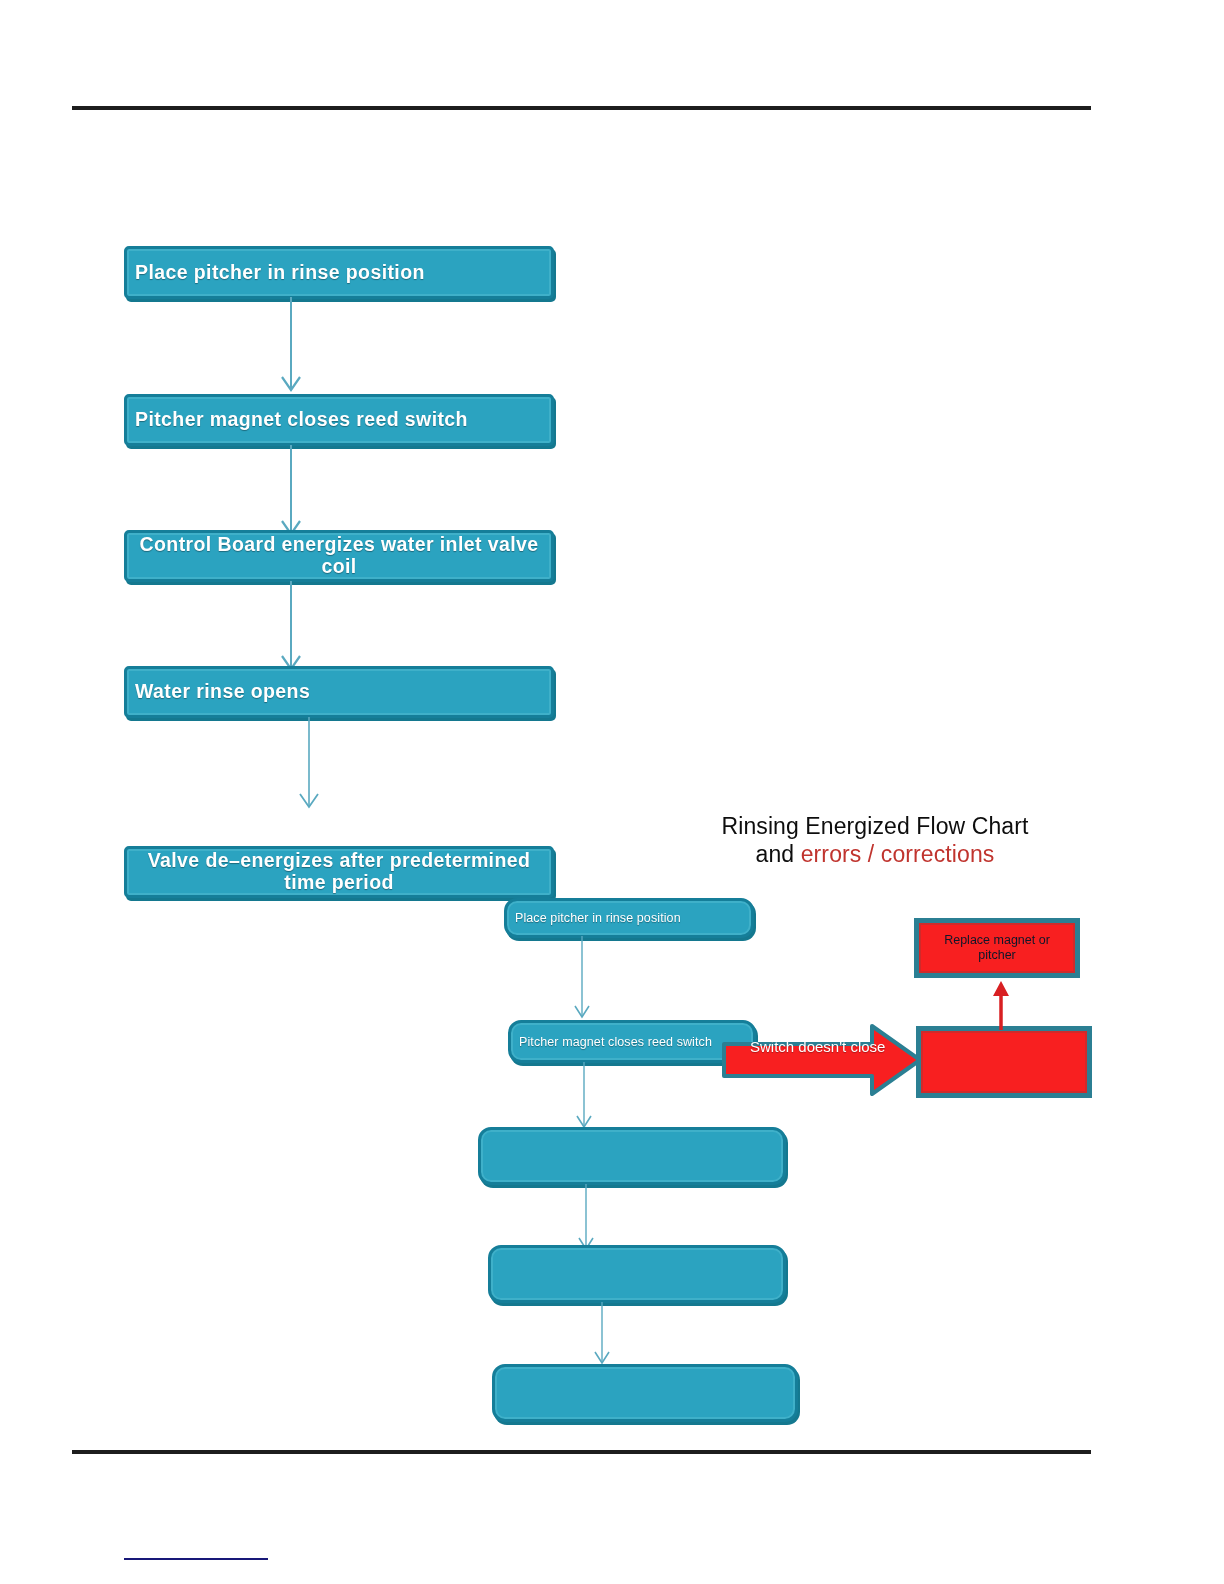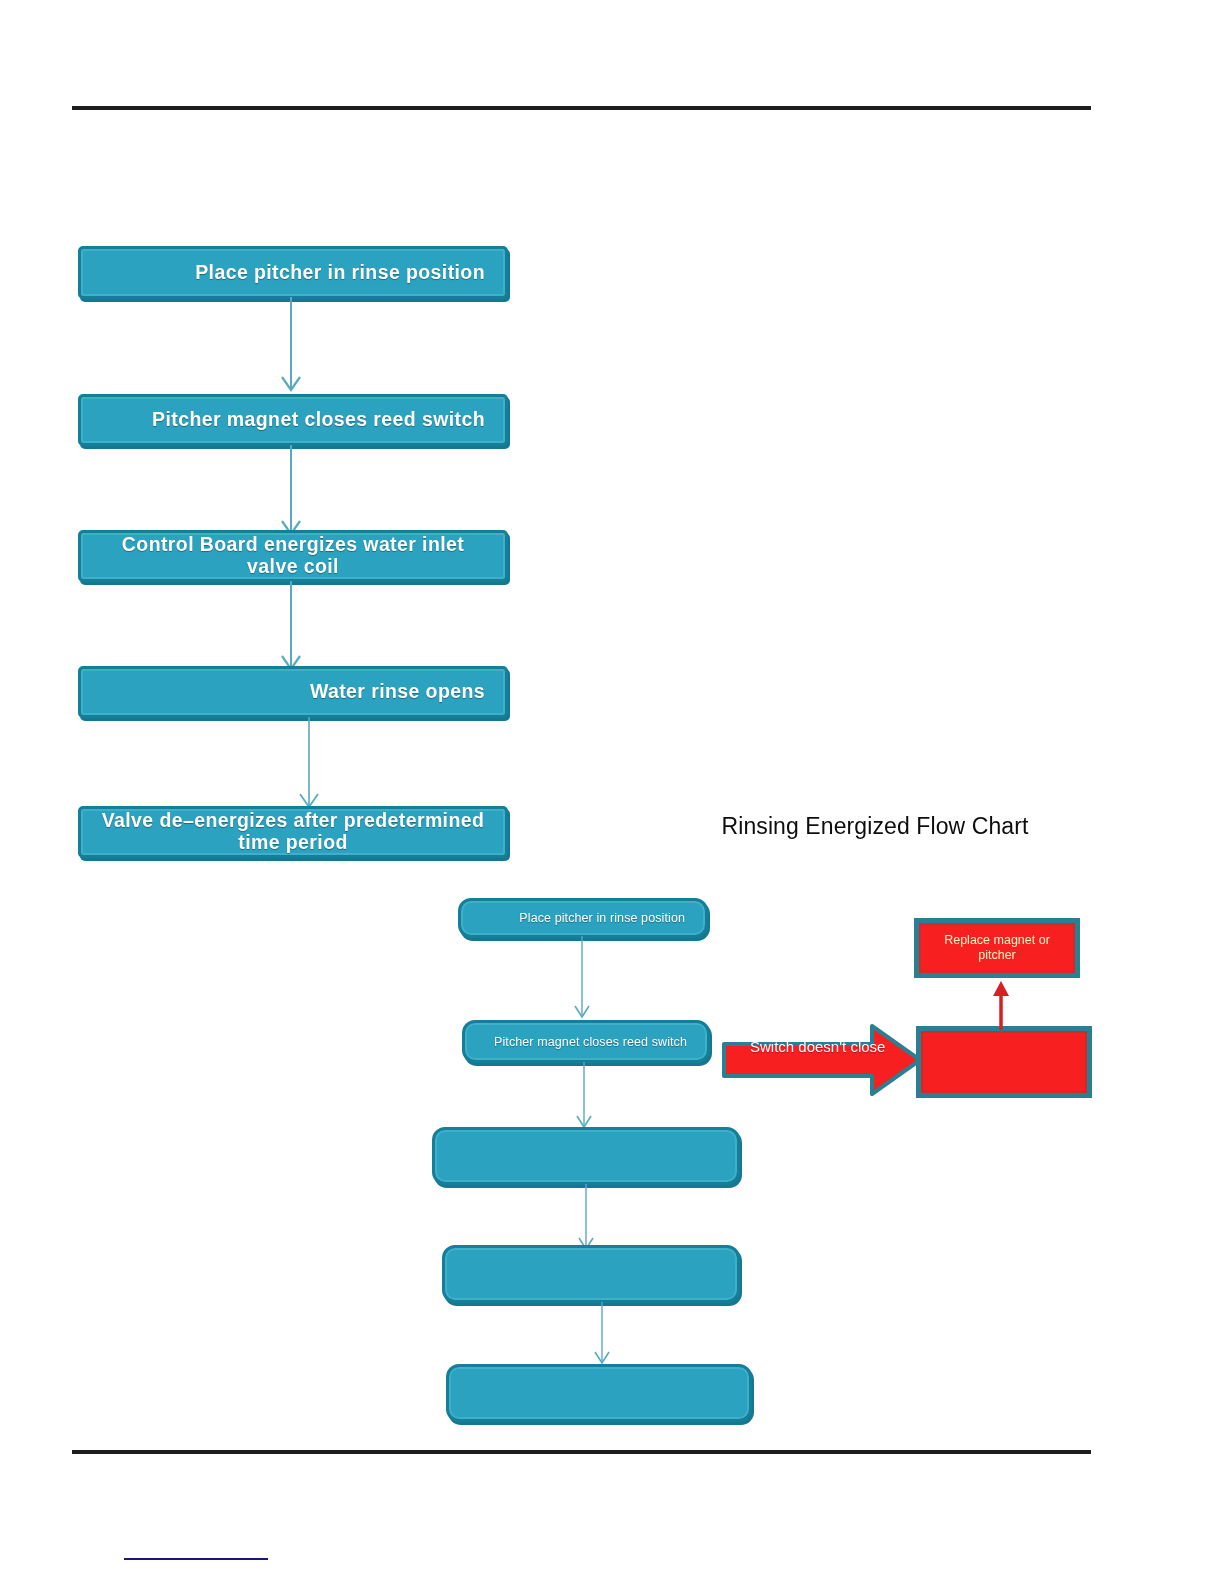--- a/index.html
+++ b/index.html
@@ -40,26 +40,27 @@
 
   
   .fbox {
     position: absolute;
     box-sizing: border-box;
     background: #2ba3c0;
     border: 3px solid #157e99;
     box-shadow: 2px 3px 0 0 #14788f, inset 0 0 0 2px #3fb0c9;
     display: flex;
     align-items: center;
-    justify-content: flex-end;
+    justify-content: flex-start;
     text-align: center;
     color: #ffffff;
     text-shadow: 0 1px 1px rgba(0,0,0,0.35);
     line-height: 1.12;
-    padding: 2px 20px;
+    padding: 2px 8px;
+    margin-left: 46px;
   }
   
   .fbox.main {
     border-radius: 5px;
     font-size: 19.5px;
     font-weight: bold;
     letter-spacing: 0.4px;
   }
   
   .fbox.sec {
@@ -73,21 +74,21 @@
   .rbox {
     position: absolute;
     box-sizing: border-box;
     background: #f81f20;
     border: 5px solid #2b7f93;
     box-shadow: inset 0 0 0 2px #cf2b2b;
     display: flex;
     align-items: center;
     justify-content: flex-start;
     text-align: center;
-    color: #fef9c3;
+    color: #0f172a;
     font-size: 12.5px;
     line-height: 1.2;
     padding: 2px 6px;
   }
 
   
   .conn {
     position: absolute;
     overflow: visible;
   }
@@ -162,27 +163,28 @@
 
     <div class="fbox main" style="left:78px; top:666px; width:430px; height:52px;">
       <span>Water rinse opens</span>
     </div>
 
     <svg class="conn" style="left:296px; top:717px;" width="32" height="95">
       <line x1="13" y1="0" x2="13" y2="89" stroke="#5aa9c0" stroke-width="1.6"></line>
       <polyline points="4,77 13,90 22,77" fill="none" stroke="#5aa9c0" stroke-width="1.8"></polyline>
     </svg>
 
-    <div class="fbox main" style="left:78px; top:806px; width:430px; height:52px;">
+    <div class="fbox main" style="left:78px; top:846px; width:430px; height:52px;">
       <span>Valve de–energizes after predetermined time   period</span>
     </div>
   </div>
 
   <div class="chart-title">
     <span>Rinsing Energized Flow Chart</span>
+    <span class="line2"><span>and </span><span class="red">errors / corrections</span></span>
   </div>
 
   <div>
 
     <div class="fbox sec" style="left:458px; top:898px; width:250px; height:40px;">
       <span>Place  pitcher in rinse position</span>
     </div>
 
     <svg class="conn" style="left:572px; top:936px;" width="24" height="88">
       <line x1="10" y1="0" x2="10" y2="80" stroke="#5aa9c0" stroke-width="1.4"></line>

